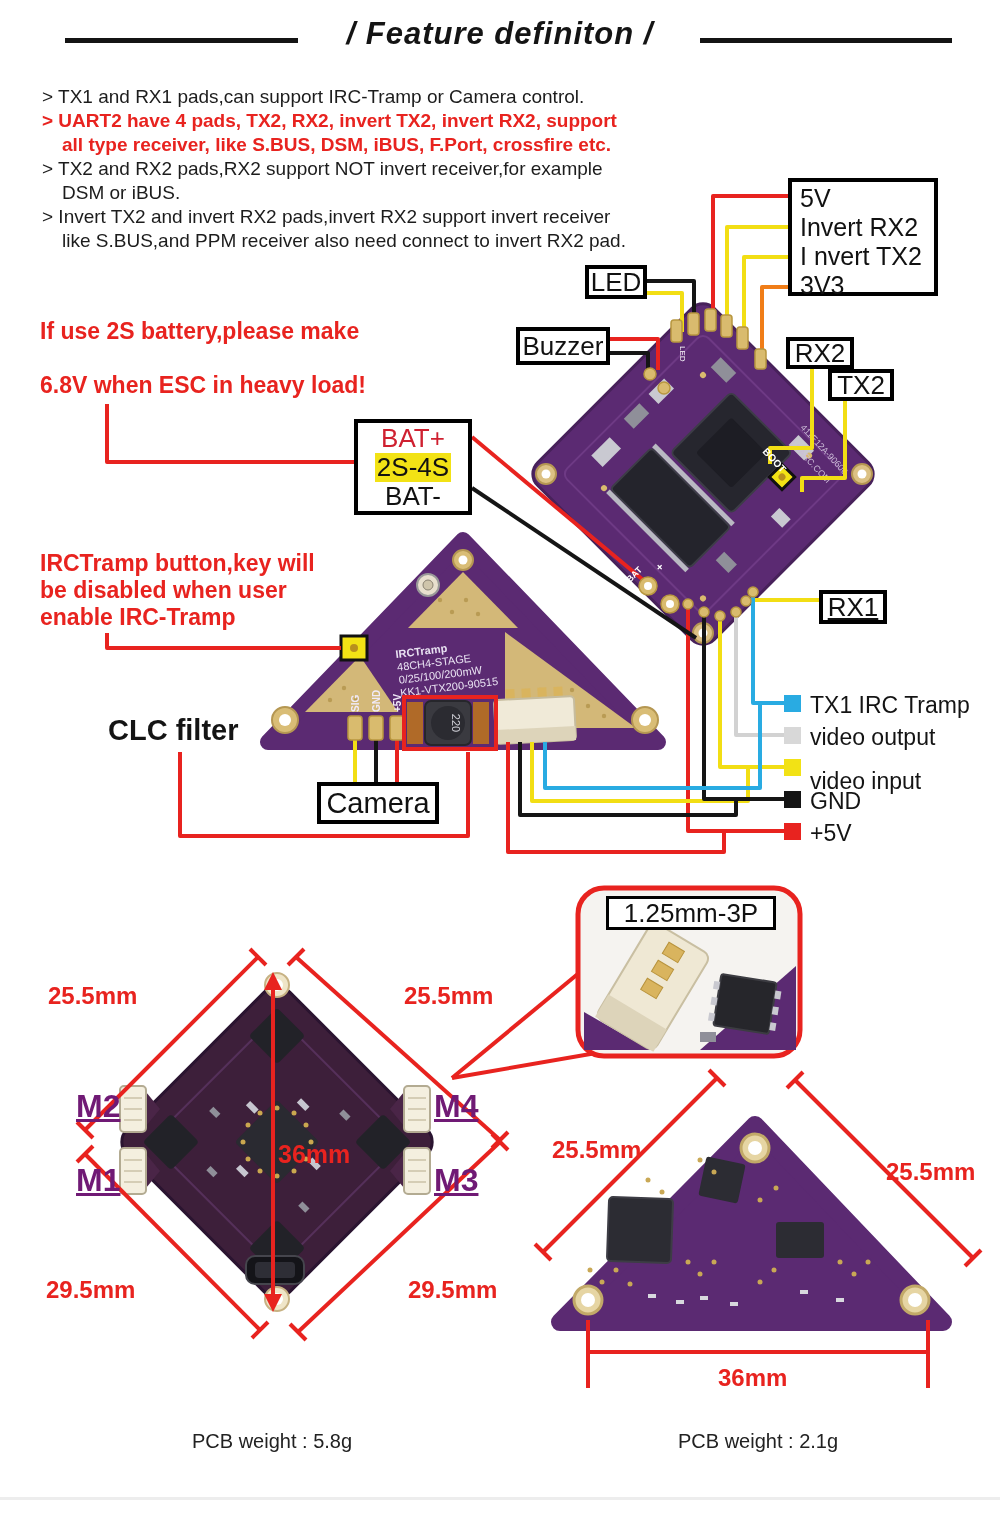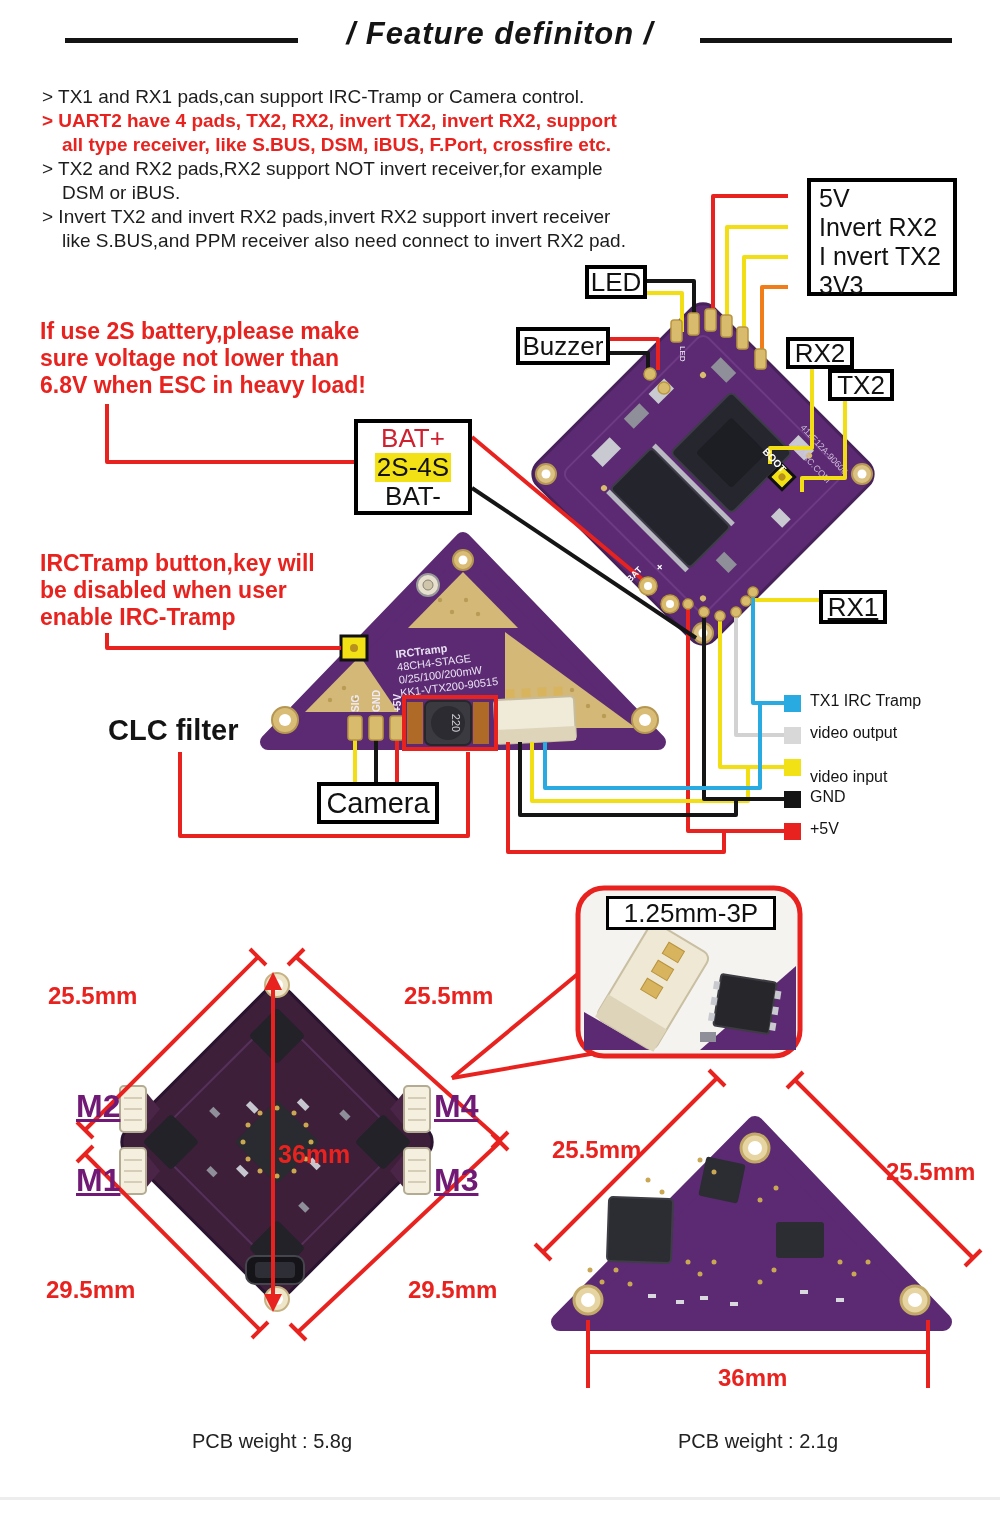--- a/index.html
+++ b/index.html
@@ -10,21 +10,21 @@
   .hline{position:absolute;height:5px;background:#141414;}
   .bullet{font-size:19px;color:#1c1c1c;}
   .bullet.red{color:#e8231f;font-weight:bold;}
   .note{font-size:23px;font-weight:bold;color:#e8231f;text-align:right;}
   .clc{font-size:29px;font-weight:bold;color:#141414;}
   .box{position:absolute;background:#ffffff;border:4px solid #000;box-sizing:border-box;
        color:#111;display:flex;align-items:center;justify-content:center;font-size:26px;}
   .box.left{justify-content:flex-start;}
   .powerline{font-size:25px;line-height:29px;color:#111;}
   .batrow{width:100%;height:29px;line-height:29px;text-align:center;font-size:26px;}
-  .legend-label{font-size:16px;color:#141414;}
+  .legend-label{font-size:23px;color:#141414;}
   .legend-sq{position:absolute;width:17px;height:17px;}
   .dim{font-size:24px;font-weight:bold;color:#e8231f;}
   .mlabel{font-size:32px;font-weight:bold;color:#701a75;text-decoration:underline;}
   .weight{font-size:20px;color:#222;}
   svg{position:absolute;left:0;top:0;z-index:1;}
   .ov{z-index:2;}
 </style>
 </head>
 <body>
 
@@ -364,30 +364,29 @@
 
   <div class="t bullet ov" style="left:42px;top:86px;">&gt; TX1 and RX1 pads,can support IRC-Tramp or Camera control.</div>
   <div class="t bullet red ov" style="left:42px;top:110px;">&gt; UART2 have 4 pads, TX2, RX2, invert TX2, invert RX2, support</div>
   <div class="t bullet red ov" style="left:62px;top:134px;">all type receiver, like S.BUS, DSM, iBUS, F.Port, crossfire etc.</div>
   <div class="t bullet ov" style="left:42px;top:158px;">&gt; TX2 and RX2 pads,RX2 support NOT invert receiver,for example</div>
   <div class="t bullet ov" style="left:62px;top:182px;">DSM or iBUS.</div>
   <div class="t bullet ov" style="left:42px;top:206px;">&gt; Invert TX2 and invert RX2 pads,invert RX2 support invert receiver</div>
   <div class="t bullet ov" style="left:62px;top:230px;">like S.BUS,and PPM receiver also need connect to invert RX2 pad.</div>
 
   <div class="t note ov" style="left:40px;top:318px;">If use 2S battery,please make</div>
-  <div class="t note ov" style="left:40px;top:345px;">sure voltage not lower than</div>
   <div class="t note ov" style="left:40px;top:372px;">6.8V when ESC in heavy load!</div>
 
   <div class="t note ov" style="left:40px;top:550px;">IRCTramp button,key will</div>
   <div class="t note ov" style="left:40px;top:577px;">be disabled when user</div>
   <div class="t note ov" style="left:40px;top:604px;">enable IRC-Tramp</div>
 
   <div class="t clc ov" style="left:108px;top:714px;">CLC filter</div>
 
-  <div class="box ov left" style="left:788px;top:178px;width:150px;height:118px;padding:2px 0 0 8px;flex-direction:column;align-items:flex-start;justify-content:flex-start;margin-left:19px;">
+  <div class="box ov left" style="left:788px;top:178px;width:150px;height:118px;padding:2px 0 0 8px;flex-direction:column;align-items:flex-start;justify-content:flex-start;">
     <div class="powerline">5V</div>
     <div class="powerline">Invert RX2</div>
     <div class="powerline">I nvert TX2</div>
     <div class="powerline">3V3</div>
   </div>
   <div class="box ov" style="left:585px;top:265px;width:62px;height:34px;">LED</div>
   <div class="box ov" style="left:516px;top:327px;width:94px;height:38px;">Buzzer</div>
   <div class="box ov" style="left:786px;top:337px;width:68px;height:32px;">RX2</div>
   <div class="box ov" style="left:828px;top:369px;width:66px;height:32px;">TX2</div>
   <div class="box ov" style="left:819px;top:590px;width:68px;height:34px;text-decoration:underline;">RX1</div>

